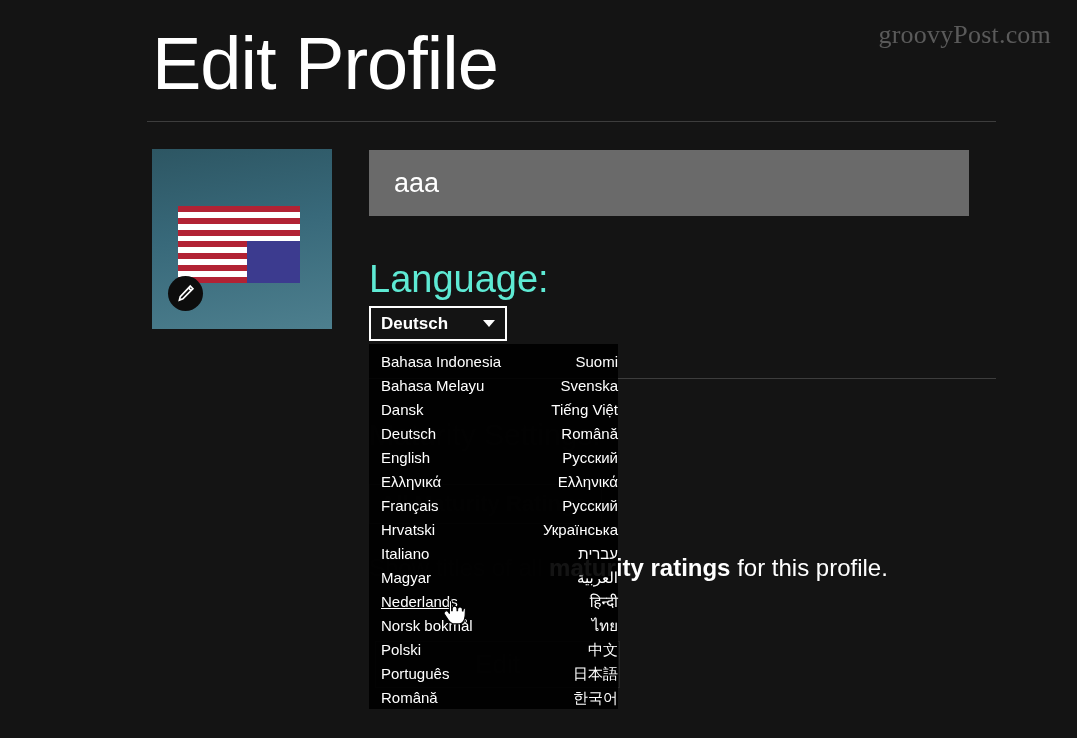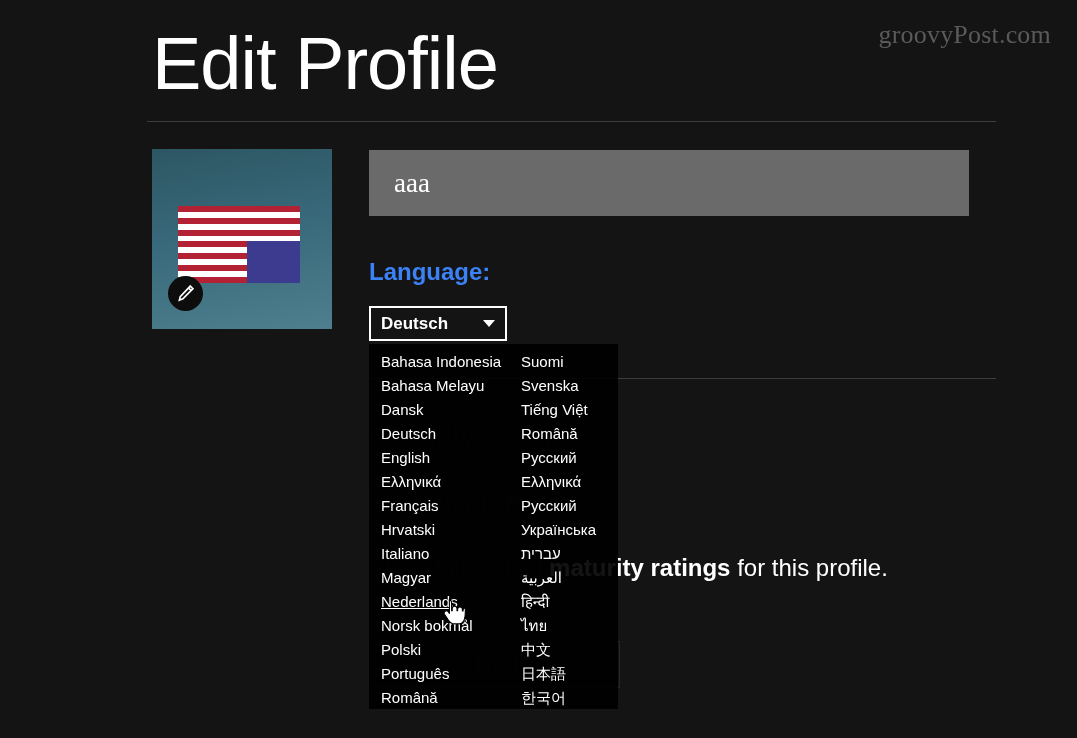--- a/index.html
+++ b/index.html
@@ -100,33 +100,33 @@
     left: 369px;
     top: 150px;
     width: 600px;
     height: 66px;
     background: #6a6a6a;
     border: none;
     outline: none;
     box-sizing: border-box;
     padding: 0 25px;
     color: #ffffff;
-    font-family: Liberation Serif, serif;
+    font-family: Liberation Sans, sans-serif;
     font-size: 27px;
     font-weight: 400;
   }
 
   
   .lang-label {
     position: absolute;
     left: 369px;
     top: 258px;
-    font-size: 24px;
-    font-weight: 700;
-    color: #3b82f6;
+    font-size: 38px;
+    font-weight: 400;
+    color: #5eead4;
     white-space: nowrap;
   }
 
   
   .lang-select {
     position: absolute;
     left: 369px;
     top: 306px;
     width: 138px;
     height: 35px;
@@ -214,21 +214,21 @@
     padding: 6px 0 8px 0;
     display: flex;
     z-index: 20;
   }
   .lang-col {
     display: flex;
     flex-direction: column;
     box-sizing: border-box;
   }
   .lang-col-left  { width: 148px; padding-left: 12px; }
-  .lang-col-right { width: 101px; padding-left: 4px; }
+  .lang-col-right { width: 101px; padding-left: 4px; text-align: right; }
   .lang-item {
     font-size: 15px;
     line-height: 24px;
     height: 24px;
     color: #ffffff;
     white-space: nowrap;
     cursor: pointer;
     text-decoration: none;
   }
   .lang-item.hovered { text-decoration: underline; }

